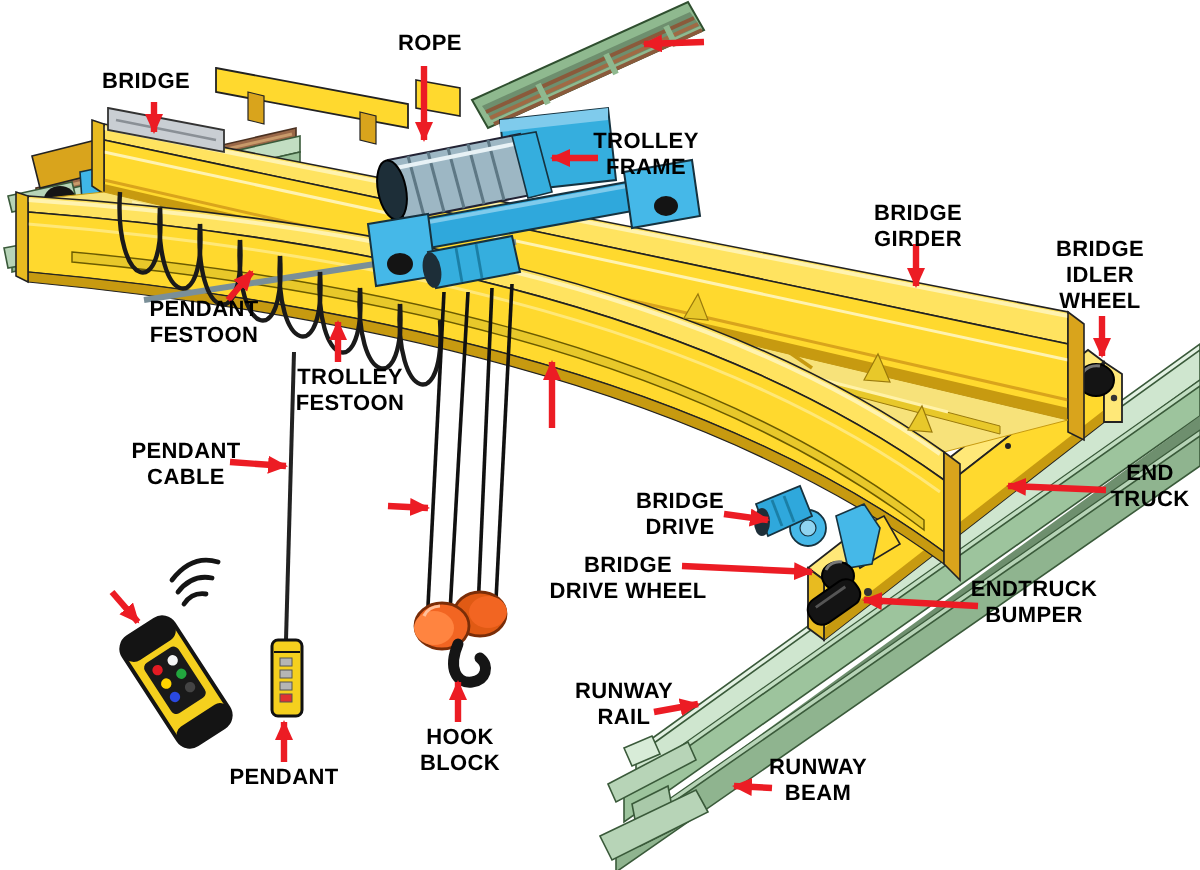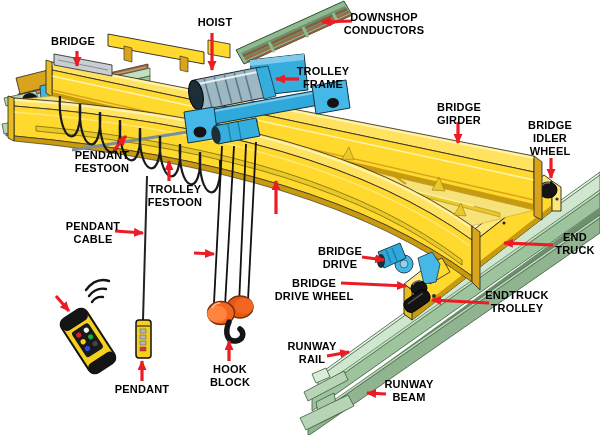--- a/index.html
+++ b/index.html
@@ -253,38 +253,36 @@
     <line x1="229" y1="361" x2="229" y2="341" marker-end="url(#ah)"></line>
     <line x1="115" y1="231" x2="143" y2="233" marker-end="url(#ah)"></line>
     <line x1="194" y1="253" x2="214" y2="254" marker-end="url(#ah)"></line>
     <line x1="276" y1="214" x2="276" y2="181" marker-end="url(#ah)"></line>
     <line x1="114" y1="150" x2="126" y2="136" marker-end="url(#ah)"></line>
     <line x1="169" y1="181" x2="169" y2="161" marker-end="url(#ah)"></line>
   </g>
 </svg>
 
 <div class="lbl" style="left:43px;top:35px;width:60px">BRIDGE</div>
-<div class="lbl" style="left:185px;top:16px;width:60px">HOIST</div>
-<div class="lbl" style="left:334px;top:11px;width:100px">DOWNSHOP
-CONDUCTORS</div>
+<div class="lbl" style="left:185px;top:16px;width:60px">ROPE</div>
 <div class="lbl" style="left:288px;top:65px;width:70px">TROLLEY
 FRAME</div>
 <div class="lbl" style="left:427px;top:101px;width:64px">BRIDGE
 GIRDER</div>
 <div class="lbl" style="left:520px;top:119px;width:60px">BRIDGE
 IDLER
 WHEEL</div>
 <div class="lbl" style="left:547px;top:231px;width:56px">END
 TRUCK</div>
 <div class="lbl" style="left:310px;top:245px;width:60px">BRIDGE
 DRIVE</div>
 <div class="lbl" style="left:266px;top:277px;width:96px">BRIDGE
 DRIVE WHEEL</div>
 <div class="lbl" style="left:475px;top:289px;width:84px">ENDTRUCK
-TROLLEY</div>
+BUMPER</div>
 <div class="lbl" style="left:280px;top:340px;width:64px">RUNWAY
 RAIL</div>
 <div class="lbl" style="left:377px;top:378px;width:64px">RUNWAY
 BEAM</div>
 <div class="lbl" style="left:107px;top:383px;width:70px">PENDANT</div>
 <div class="lbl" style="left:203px;top:363px;width:54px">HOOK
 BLOCK</div>
 <div class="lbl" style="left:61px;top:220px;width:64px">PENDANT
 CABLE</div>
 <div class="lbl" style="left:66px;top:149px;width:72px">PENDANT

